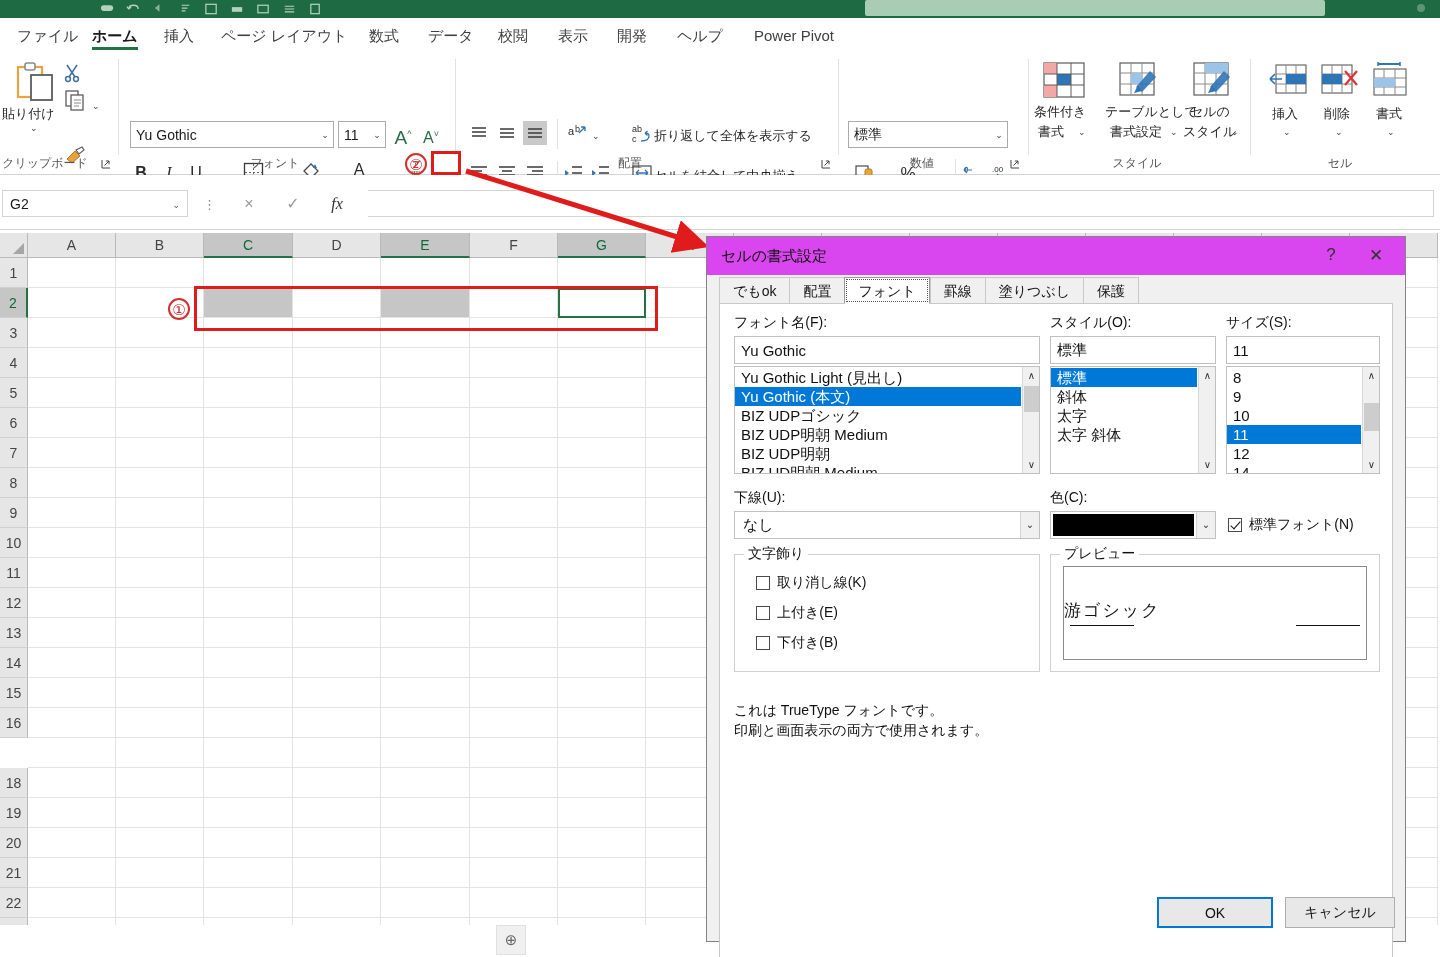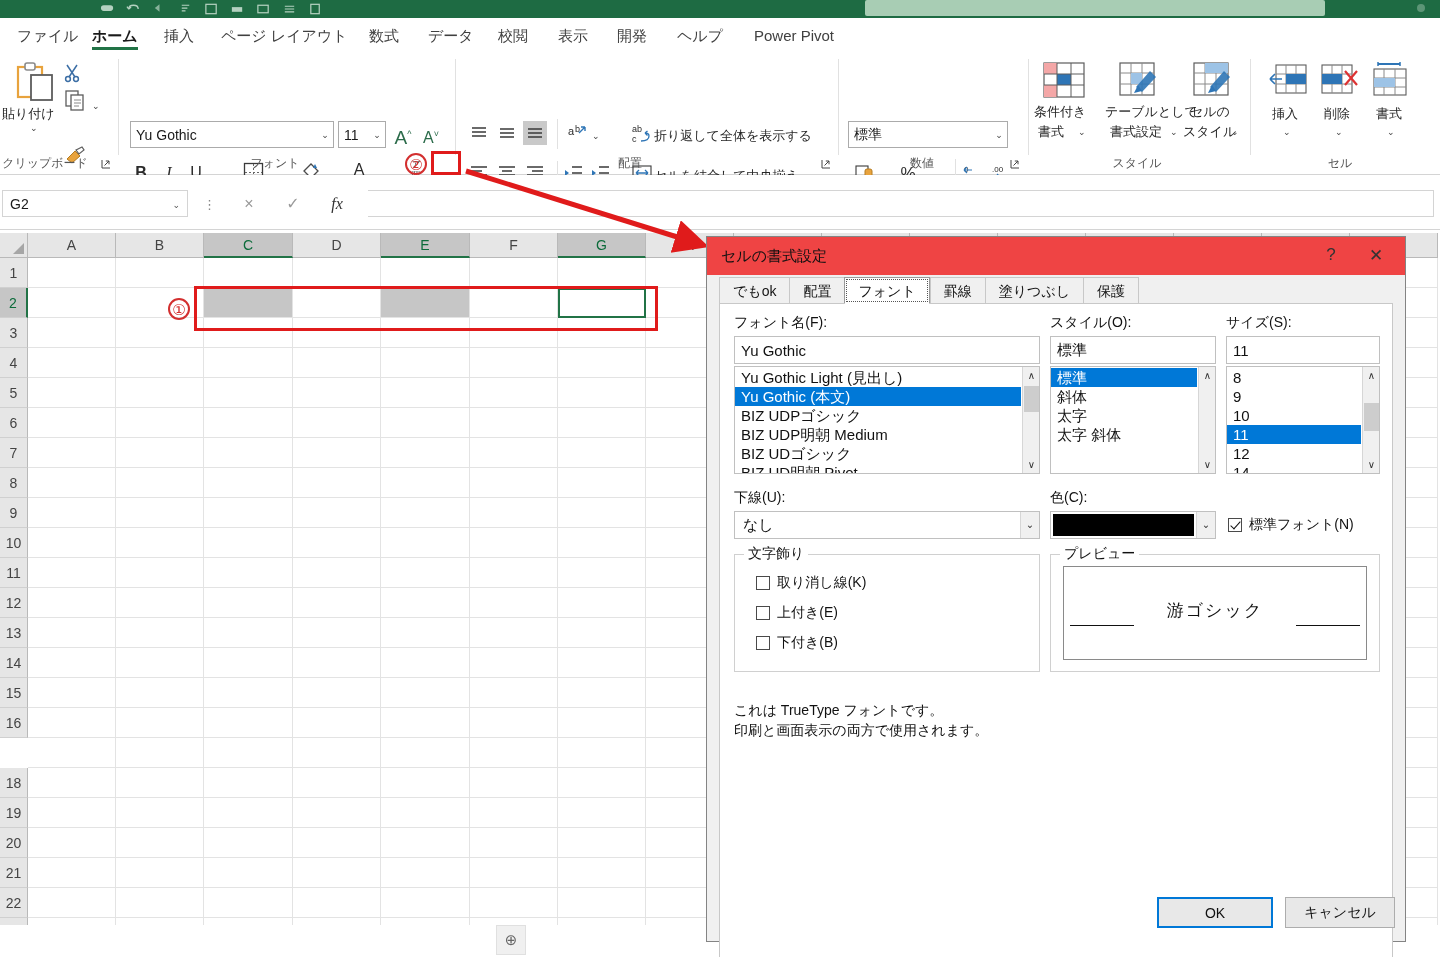--- a/index.html
+++ b/index.html
@@ -141,21 +141,21 @@
   }
 
   
   #dlg {
     position:absolute; left:706px; top:236px; width:700px; height:706px;
     background:#f0f0f0; border:1px solid #848484; z-index:30;
     box-shadow:0 0 0 0 rgba(0,0,0,0);
     font-size:14px; color:#111;
   }
   #dlg-title {
-    position:absolute; left:0; top:0; width:698px; height:38px; background:#ef4444;
+    position:absolute; left:0; top:0; width:698px; height:38px; background:#d946ef;
   }
   #dlg-title .t { position:absolute; left:14px; top:10px; font-size:15px; color:#111; }
   #dlg-help { position:absolute; right:62px; top:8px; width:24px; height:22px; text-align:center; font-size:17px; color:#333; }
   #dlg-close { position:absolute; right:12px; top:8px; width:34px; height:22px; text-align:center; font-size:17px; color:#333; }
 
   #dlg-tabs { position:absolute; left:12px; top:40px; height:27px; display:flex; }
   .dtab {
     height:27px; line-height:26px; padding:0 13px; font-size:14px; color:#111;
     background:#f0f0f0; border:1px solid #c8c8c8; border-right:none; cursor:pointer;
   }
@@ -209,21 +209,21 @@
     content:""; position:absolute; left:4px; top:0px; width:4px; height:9px;
     border:solid #111; border-width:0 1.6px 1.6px 0; transform:rotate(42deg);
   }
   #colorswatch {
     position:absolute; border:1px solid #c0c0c0; background:#fff; display:flex; align-items:center;
   }
   #colorswatch .sw { position:absolute; left:2px; top:2px; right:21px; bottom:2px; background:#000; }
 
   #previewbox { position:absolute; border:1px solid #8a8a8a; background:#fff; }
   #preview-text {
-    position:absolute; width:100%; text-align:center; font-size:17px; color:#111;
+    position:absolute; width:100%; text-align:left; font-size:17px; color:#111;
     font-family:"Liberation Serif","DejaVu Serif",serif; letter-spacing:2px;
   }
   .pvline { position:absolute; height:1px; background:#111; }
 
   .noteline { position:absolute; font-size:14px; color:#111; white-space:nowrap; }
   #shortcut {
     position:absolute; font-size:25px; font-weight:bold; color:#e8191b;
     white-space:nowrap; letter-spacing:0.5px;
     -webkit-text-stroke:0.6px #ffffff;
     text-shadow: 1px 1px 0 #fff, -1px 1px 0 #fff, 1px -1px 0 #fff, -1px -1px 0 #fff,
@@ -1046,22 +1046,22 @@
       <div class="flabel" style="left:14px;top:10px;">フォント名(F):</div>
       <div class="tinput" style="left:14px;top:32px;width:306px;height:28px;">
         <span>Yu Gothic</span>
       </div>
       <div class="listbox" id="lb-fontname" style="left:14px;top:62px;width:306px;height:108px;">
         <div class="items" style="position:absolute;left:0;top:1px;right:18px;">
             <div class="litem">Yu Gothic Light (見出し)</div>
             <div class="litem sel">Yu Gothic (本文)</div>
             <div class="litem">BIZ UDPゴシック</div>
             <div class="litem">BIZ UDP明朝 Medium</div>
-            <div class="litem">BIZ UDゴシック</div>
-            <div class="litem">BIZ UD明朝 Pivot</div>
+            <div class="litem">BIZ UDP明朝</div>
+            <div class="litem">BIZ UD明朝 Medium</div>
           </div>
         <div class="sbar">
           <div class="sarrow" style="top:0;">∧</div>
           <div class="sthumb" style="top:19px;height:26px;"></div>
           <div class="sarrow" style="bottom:0;">∨</div>
         </div>
       </div>
 
       <div class="flabel" style="left:330px;top:10px;">スタイル(O):</div>
       <div class="tinput" style="left:330px;top:32px;width:166px;height:28px;">

